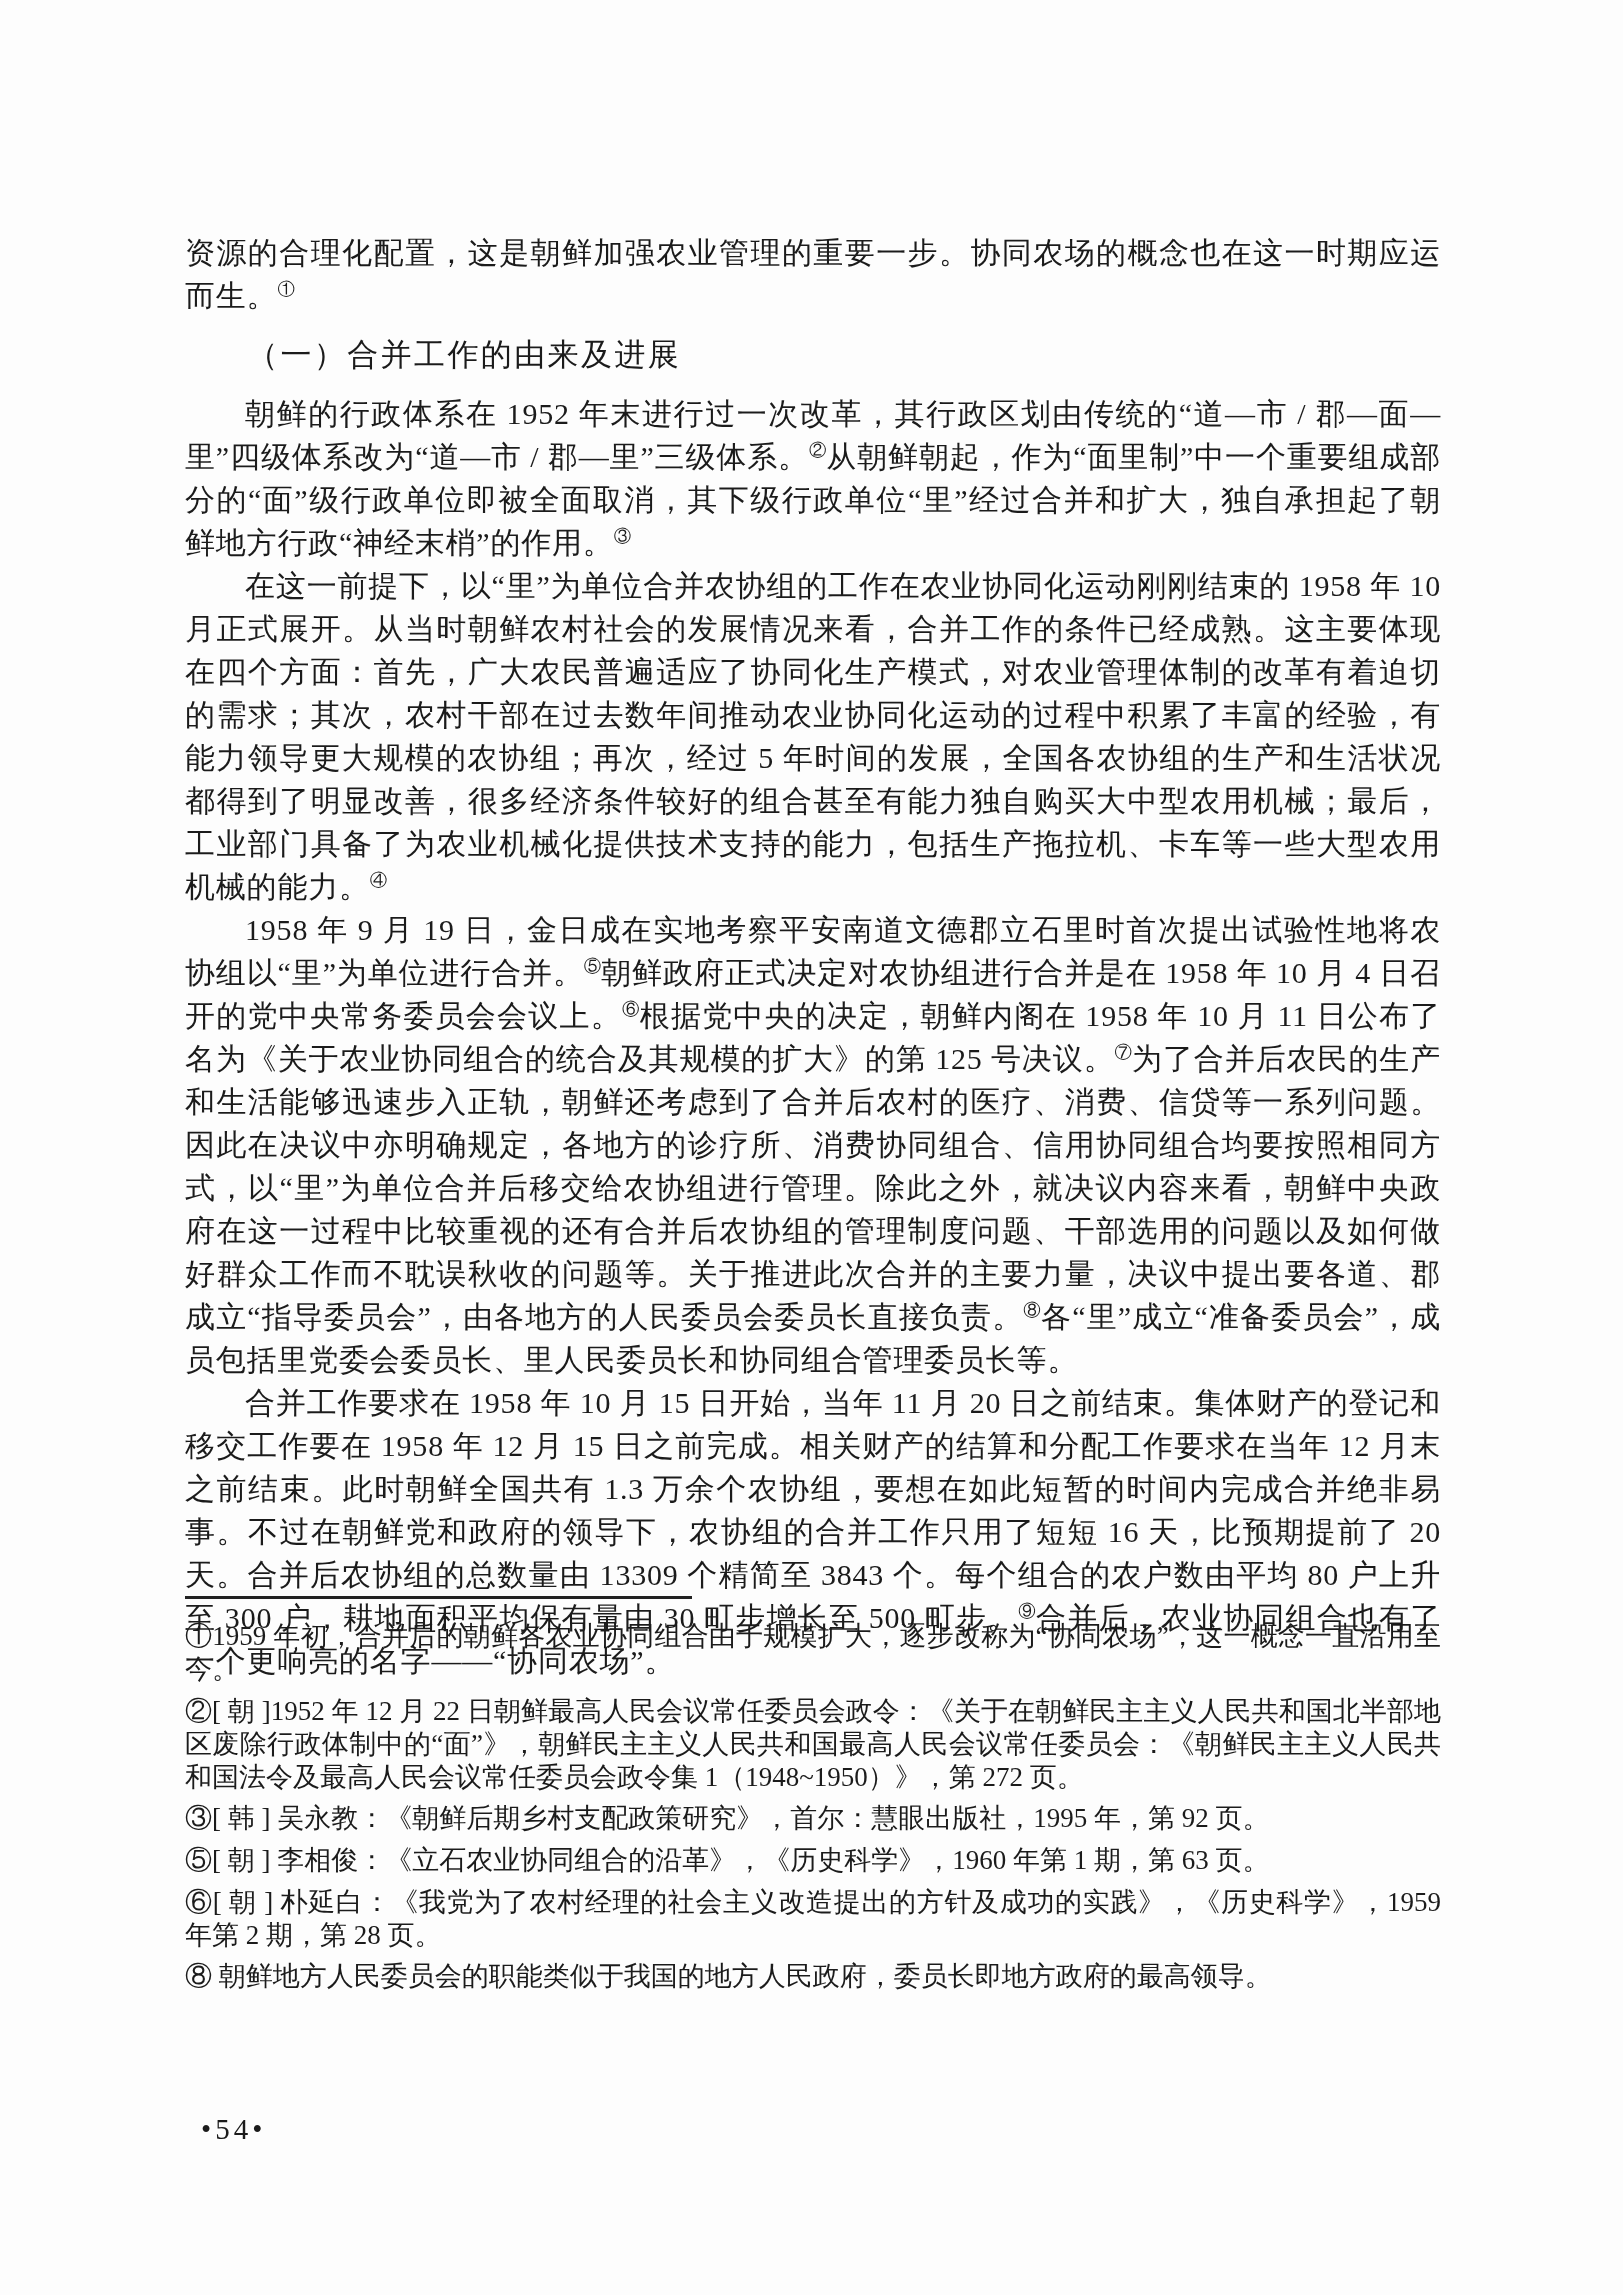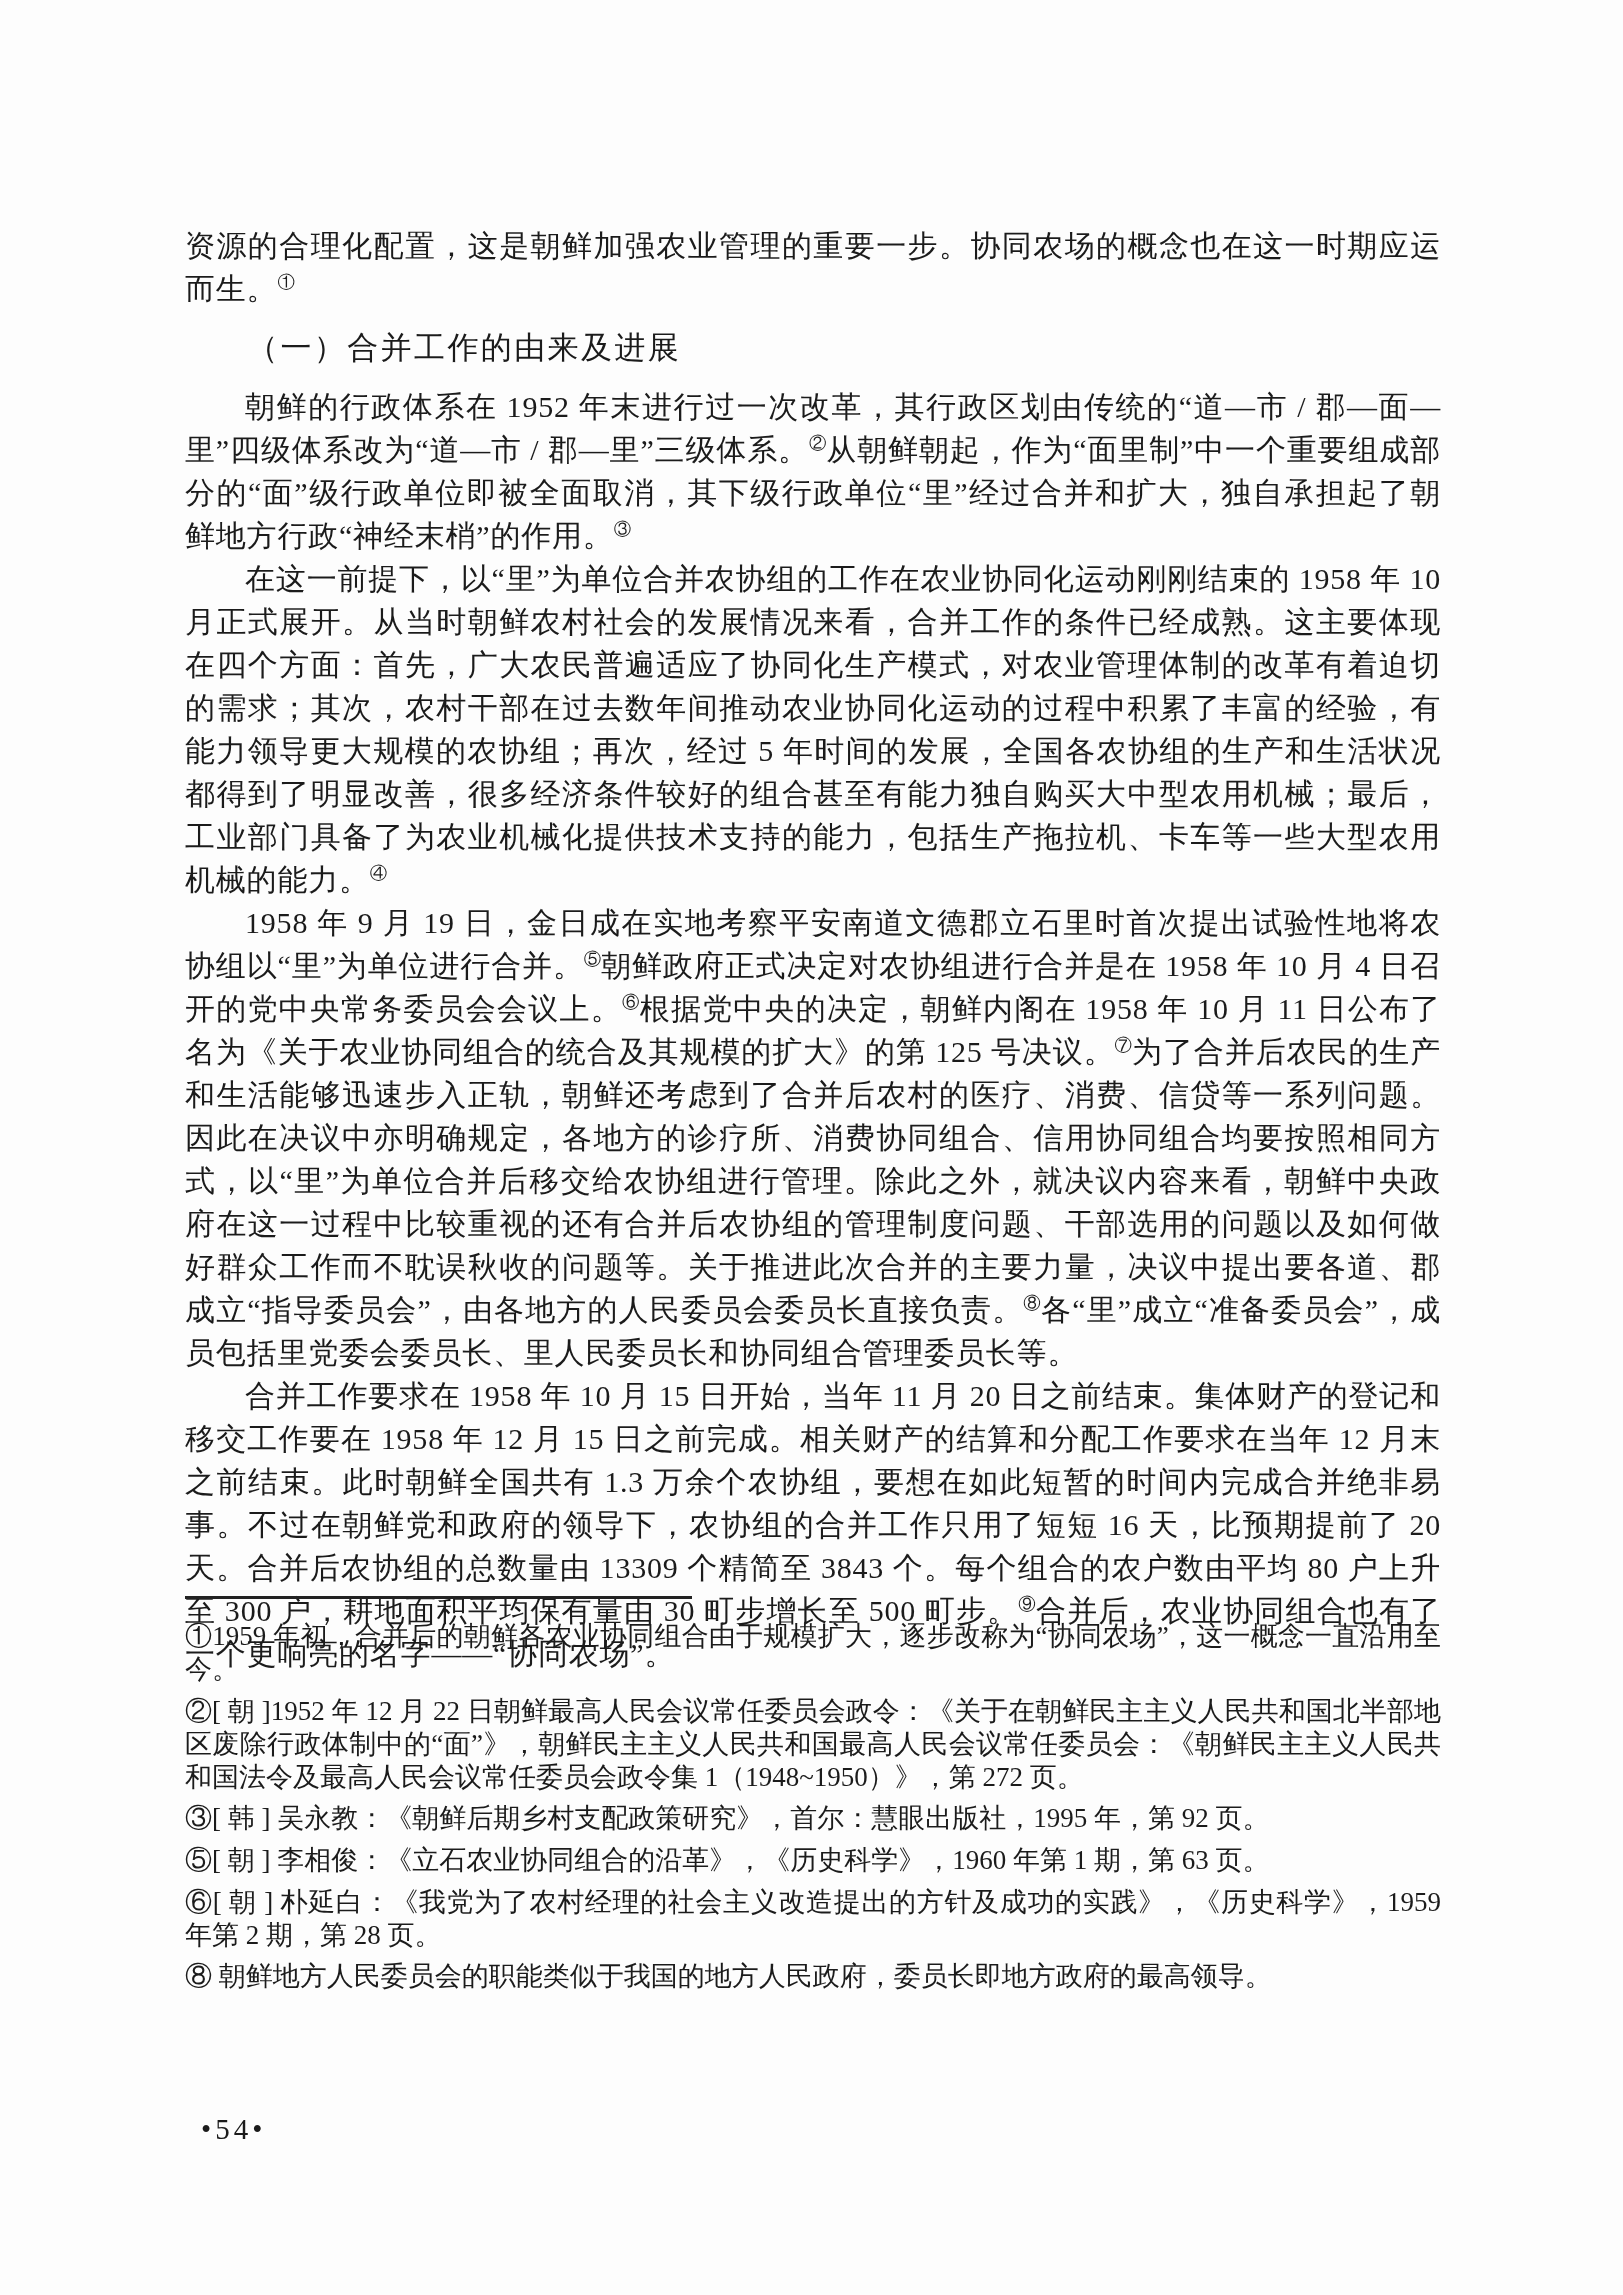--- a/index.html
+++ b/index.html
@@ -10,21 +10,21 @@
     margin: 0 auto;
     background: #fdfdfd;
     color: #1b1b1b;
     font-family: "Liberation Serif", "DejaVu Serif", serif;
     overflow: hidden;
   }
   .article {
     position: absolute;
     left: 185px;
     width: 1256px;
-    top: 224px;
+    top: 231px;
     font-size: 30px;
     line-height: 43px;
     text-align: justify;
     letter-spacing: 0.8px;
   }
   .article p { margin: 0; }
   .article p.body, .article p.continuation { text-indent: 0; }
   .article p.body { text-indent: 2em; }
   .article h2.heading {
     margin: 16px 0;

